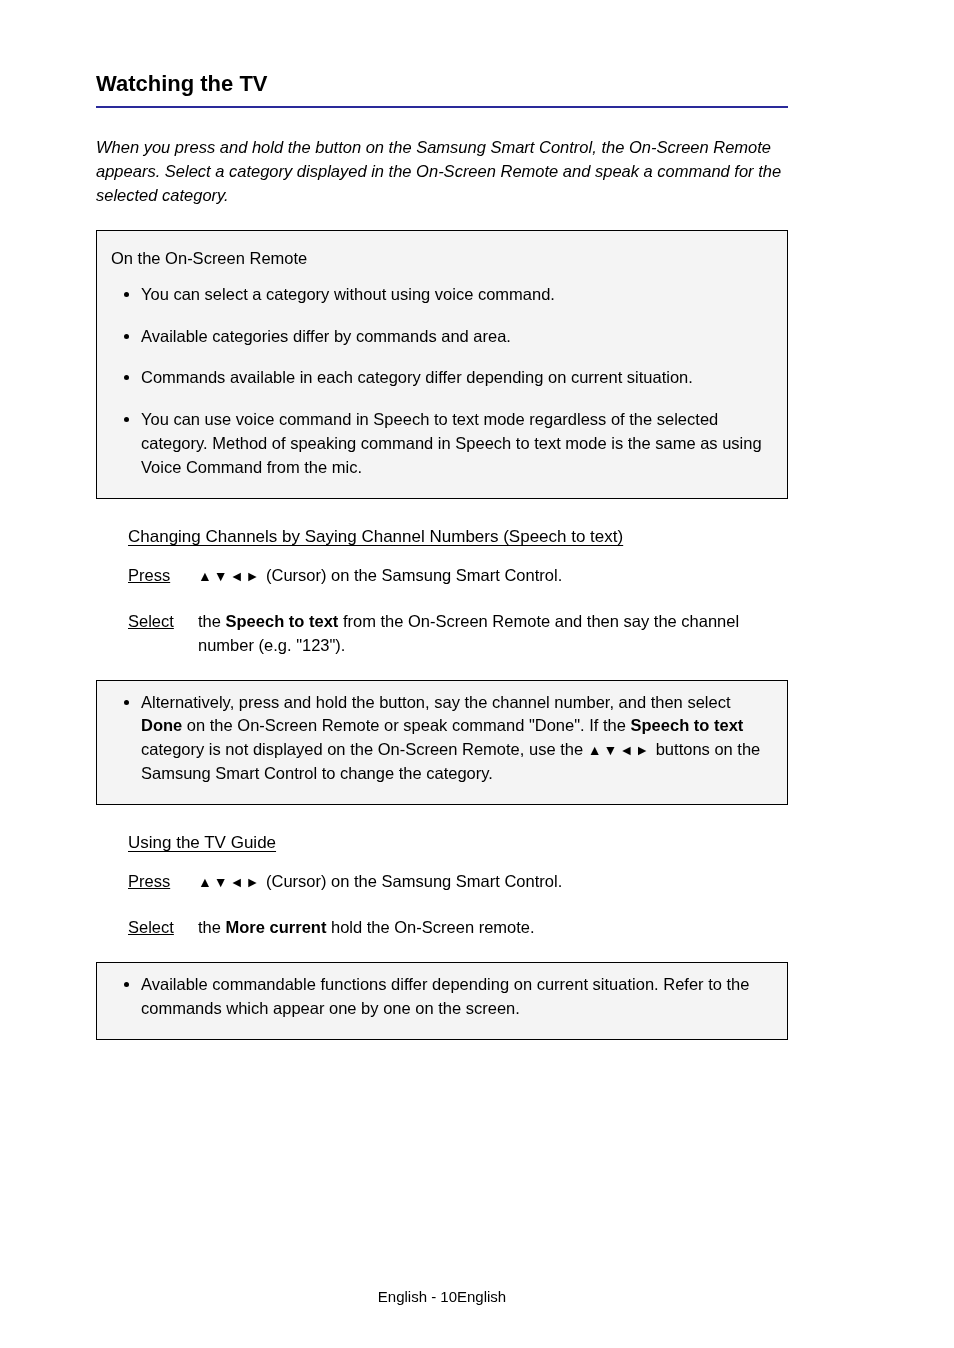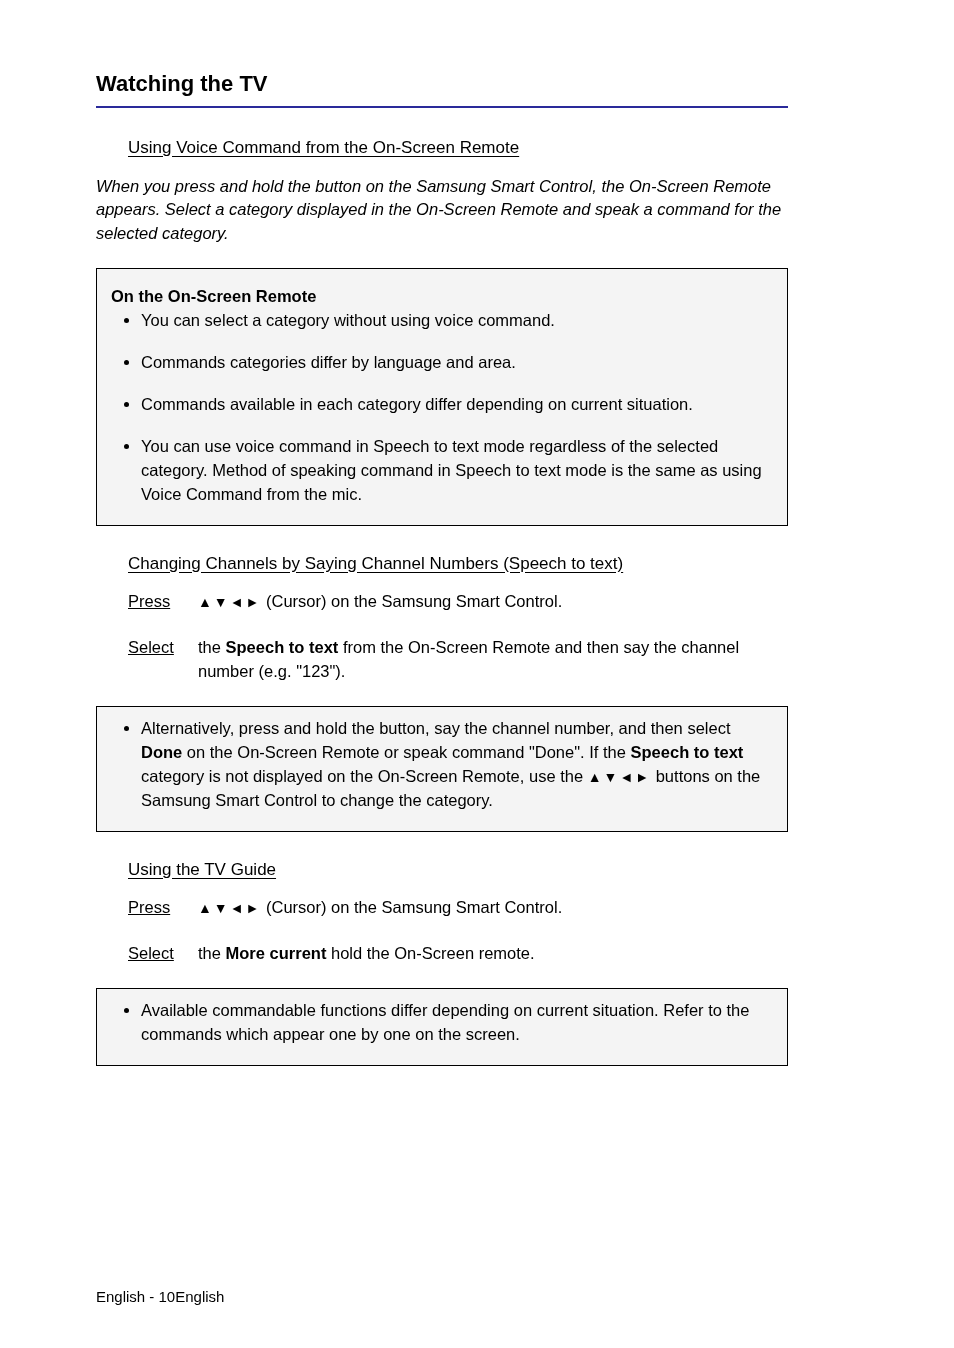--- a/index.html
+++ b/index.html
@@ -45,64 +45,61 @@
   }
   .instr-label { width: 70px; flex-shrink: 0; text-decoration: underline; }
   .instr-text { }
   .note-box {
     border: 1.3px solid #000;
     background: #f4f4f4;
     margin: 4px 0 26px 0;
     padding: 10px 14px 12px 14px;
   }
   .note-title {
-    font-weight: 700;
-    margin: 6px 0 0 0;
+    font-weight: 400;
+    margin: 6px 0 12px 0;
   }
   .note-list {
     list-style: disc;
     margin: 0;
     padding-left: 30px;
   }
   .note-list li {
     margin-bottom: 18px;
   }
   .note-list li:last-child { margin-bottom: 6px; }
   .arrow-glyphs {
     letter-spacing: 2px;
     font-size: 14px;
     vertical-align: middle;
   }
   .footer {
     position: absolute;
     left: 0; right: 0;
     bottom: 40px;
     display: flex;
-    justify-content: flex-start;
+    justify-content: center;
     padding: 0 96px;
     font-size: 15px;
   }
 </style>
 </head>
 <body>
 
 <div class="page">
   <h1 class="page-title">Watching the TV</h1>
   <hr class="title-rule">
 
-  <div class="with-indent">
-    <div class="section-heading">Using Voice Command from the On-Screen Remote</div>
-  </div>
   <p>When you press and hold the  button on the Samsung Smart Control, the On-Screen Remote appears. Select a category displayed in the On-Screen Remote and speak a command for the selected category.</p>
 
   <div class="note-box">
     <div class="note-title">On the On-Screen Remote</div>
     <ul class="note-list">
       <li>You can select a category without using voice command.</li>
-      <li>Commands categories differ by language and area.</li>
+      <li>Available categories differ by commands and area.</li>
       <li>Commands available in each category differ depending on current situation.</li>
       <li>You can use voice command in Speech to text mode regardless of the selected category. Method of speaking command in Speech to text mode is the same as using Voice Command from the mic.</li>
     </ul>
   </div>
 
   <div class="with-indent">
     <div class="section-heading">Changing Channels by Saying Channel Numbers (Speech to text)</div>
   </div>
 
   <div class="instr-row">

